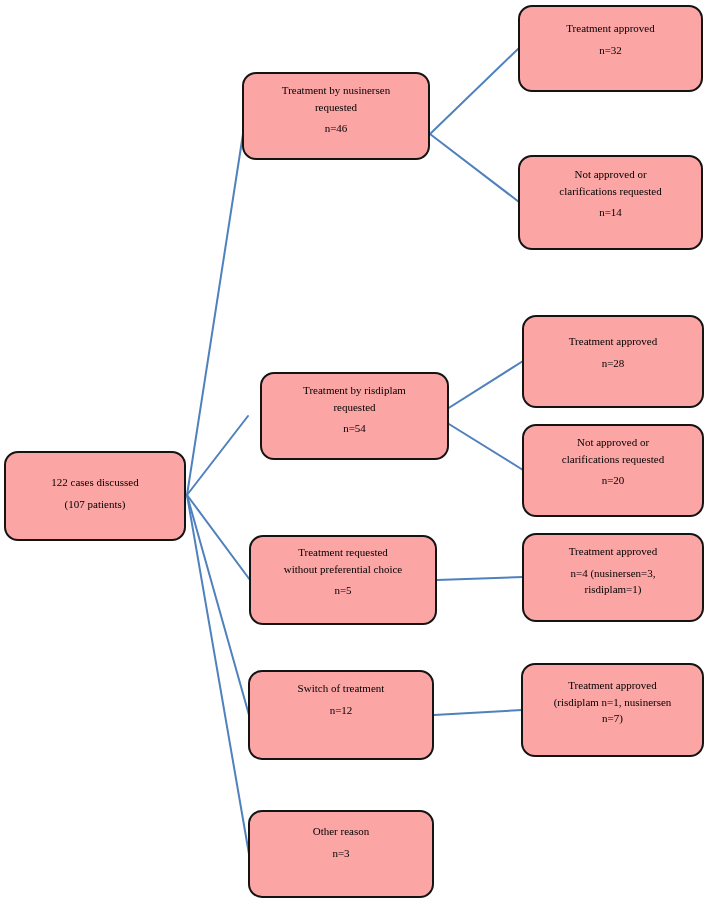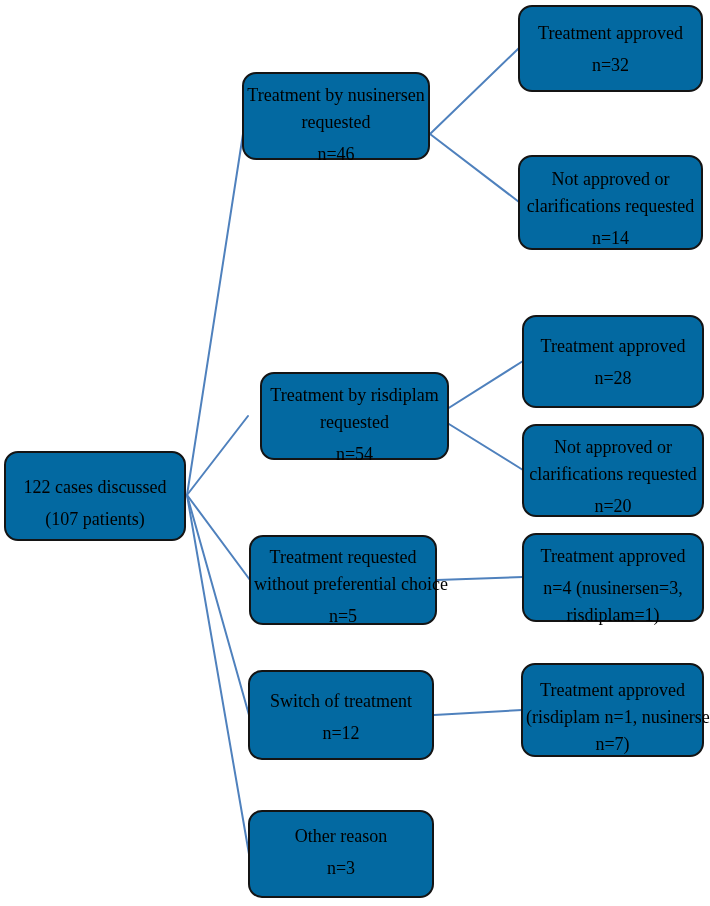--- a/index.html
+++ b/index.html
@@ -25,25 +25,25 @@
   }
   .connectors line {
     stroke: #4f81bd;
     stroke-width: 2;
     stroke-linecap: round;
     fill: none;
   }
   .node {
     position: absolute;
     box-sizing: border-box;
-    background: #0369a1;
+    background: #fca5a5;
     border: 2px solid #141414;
     border-radius: 14px;
     text-align: center;
-    font-size: 18px;
+    font-size: 11px;
     line-height: 1.5;
     padding-left: 3px;
     padding-right: 3px;
   }
   .node-text {
     white-space: pre;
   }
   .node-count {
     white-space: pre;
     margin-top: 5px;
@@ -84,21 +84,21 @@
 requested</div>
     <div class="node-count">n=54</div>
   </div>
 
   <div class="node" style="left:249px; top:535px; width:188px; height:90px; padding-top:7px;">
     <div class="node-text">Treatment requested
 without preferential choice</div>
     <div class="node-count">n=5</div>
   </div>
 
-  <div class="node" style="left:248px; top:670px; width:186px; height:90px; padding-top:16px;">
+  <div class="node" style="left:248px; top:670px; width:186px; height:90px; padding-top:8px;">
     <div class="node-text">Switch of treatment</div>
     <div class="node-count">n=12</div>
   </div>
 
   <div class="node" style="left:248px; top:810px; width:186px; height:88px; padding-top:11px;">
     <div class="node-text">Other reason</div>
     <div class="node-count">n=3</div>
   </div>
 
   <div class="node" style="left:518px; top:5px; width:185px; height:87px; padding-top:13px;">

